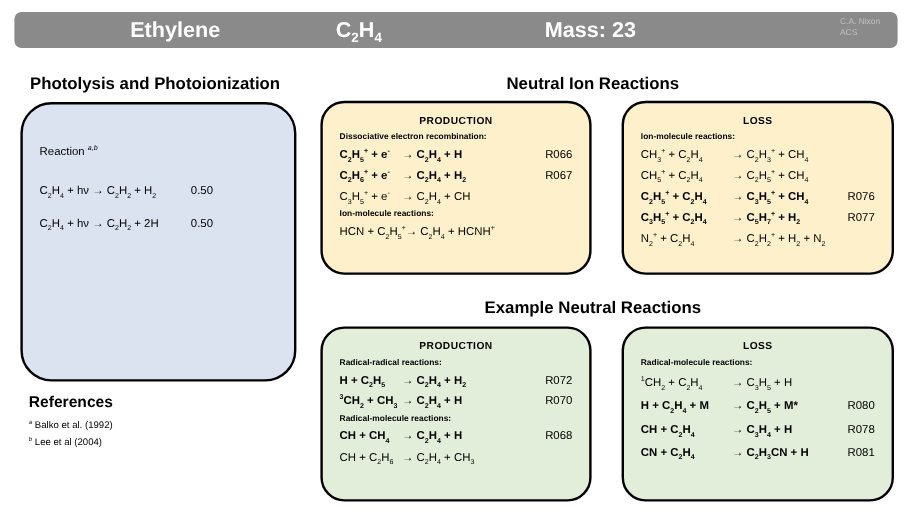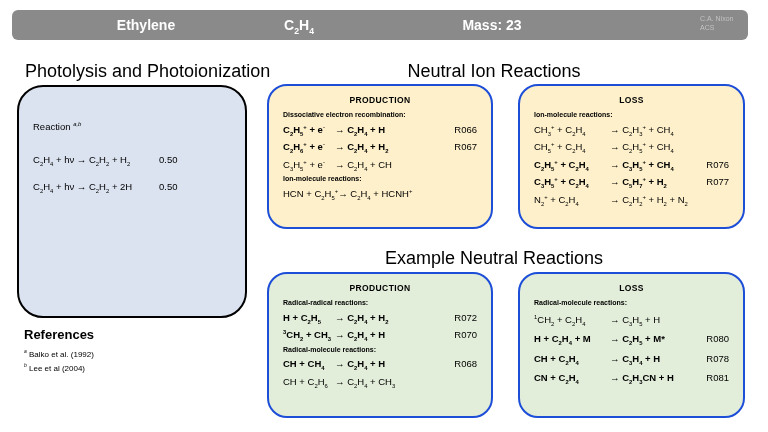--- a/index.html
+++ b/index.html
@@ -1,47 +1,47 @@
 <!DOCTYPE html>
 <html><head>
 <meta charset="utf-8">
 <style>
   html,body{margin:0;padding:0;background:#fff;}
   body{width:768px;height:432px;position:relative;font-family:"Liberation Sans",sans-serif;color:#000;overflow:hidden;}
 
   
   .header-bar{position:absolute;left:12px;top:10px;width:736px;height:30px;background:#8a8a8a;border-radius:6px;}
-  .header-item{position:absolute;top:50%;transform:translate(-50%,-50%);color:#fff;font-weight:bold;font-size:14px;white-space:nowrap;}
+  .header-item{position:absolute;top:50%;transform:translate(-50%,-50%);color:#fff;font-weight:bold;font-size:18px;white-space:nowrap;}
   .hdr-ethylene{left:134px;}
   .hdr-formula{left:287px;}
   .hdr-mass{left:480px;}
   .hdr-credit{position:absolute;left:688px;top:4px;transform:none;color:#c2c2c2;font-size:7px;font-weight:normal;line-height:9px;}
 
   
-  .section-title{position:absolute;font-size:18px;font-weight:normal;white-space:nowrap;}
+  .section-title{position:absolute;font-size:14px;font-weight:bold;white-space:nowrap;}
   .title-photolysis{left:25px;top:61px;}
   .title-ion{left:494px;top:61px;transform:translateX(-50%);}
   .title-neutral{left:494px;top:248px;transform:translateX(-50%);}
 
   
   .photo-panel{position:absolute;left:17px;top:85px;width:230px;height:233px;box-sizing:border-box;
     background:#dbe3f0;border:2px solid #000;border-radius:26px;padding:18px 14px 0 14px;font-size:9.5px;}
   .photo-header{display:flex;margin-bottom:22px;}
   .photo-col1{width:126px;padding-top:16px;}
   .photo-col2{white-space:pre-line;line-height:15px;}
   .photo-row{display:flex;margin-bottom:16px;}
   .photo-row .rxn{width:126px;}
   .sup-italic sup{font-style:italic;}
 
   
   .refs-title{position:absolute;left:24px;top:327px;font-size:13px;font-weight:600;}
   .refs-list{position:absolute;left:24px;top:348px;font-size:8px;line-height:13.5px;}
 
   
-  .rbox{position:absolute;box-sizing:border-box;border:2px solid #1d4ed8;border-radius:20px;padding:7px 14px 0 14px;overflow:hidden;}
+  .rbox{position:absolute;box-sizing:border-box;border:2px solid #000000;border-radius:20px;padding:7px 14px 0 14px;overflow:hidden;}
   .rbox.cream{background:#fdf0cb;}
   .rbox.green{background:#e2edda;}
   .box-ion-prod{left:267px;top:84px;width:226px;height:145px;}
   .box-ion-loss{left:518px;top:84px;width:227px;height:145px;}
   .box-neu-prod{left:267px;top:272px;width:226px;height:146px;}
   .box-neu-loss{left:518px;top:272px;width:227px;height:146px;}
   .box-header{text-align:center;font-size:8.5px;font-weight:bold;letter-spacing:.4px;margin:2px 0 6px 0;}
   .group-label{font-size:7px;font-weight:bold;margin:4px 0 2px 0;}
   .eq-row{display:flex;align-items:baseline;font-size:9.5px;margin:4.5px 0;line-height:13px;white-space:nowrap;}
   .eq-row.bold{font-weight:bold;}

